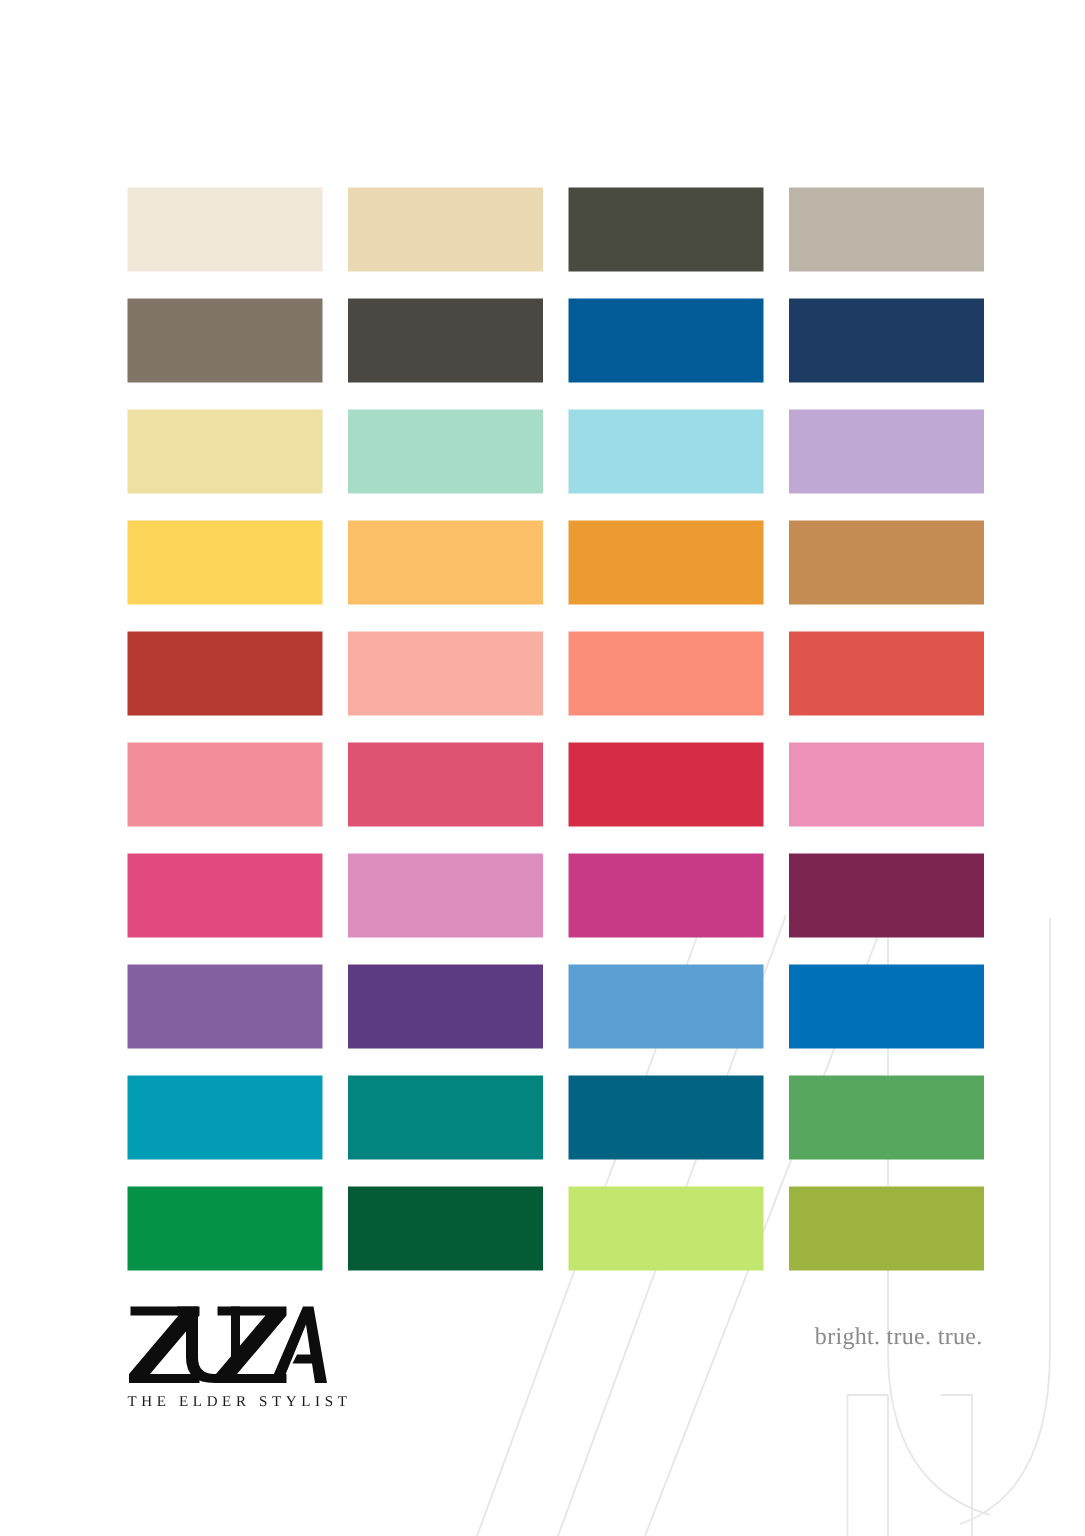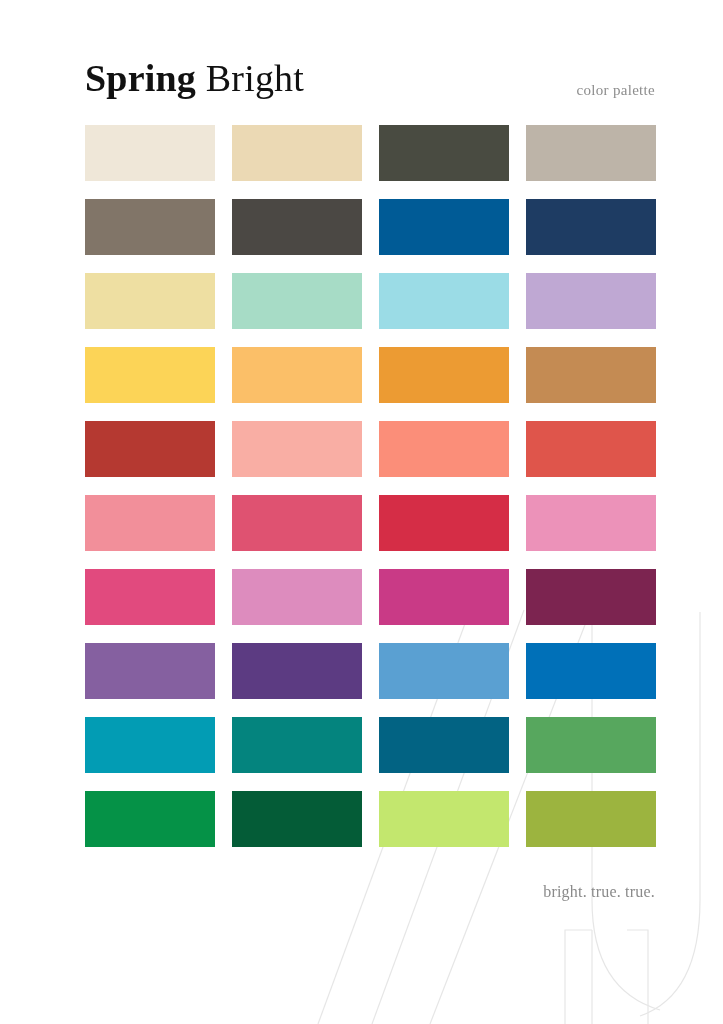--- a/index.html
+++ b/index.html
@@ -136,26 +136,20 @@
       <path d="M372 1024 L524 610"></path>
       <path d="M430 1024 L590 612"></path>
       <path d="M592 612 L592 900 Q592 990 660 1010"></path>
       <path d="M700 612 L700 900 Q700 995 640 1016"></path>
       <path d="M565 1024 L565 930 L592 930"></path>
       <path d="M627 930 L648 930 L648 1024"></path>
       <path d="M592 930 L592 1024"></path>
     </g>
   </svg>
 
-  <div class="header">
-    <div class="title">
-      <span class="t-bold">Spring</span><span>&nbsp;</span><span class="t-reg">Bright</span>
-    </div>
-    <div class="subtitle">color palette</div>
-  </div>
 
   <div class="grid">
       <div class="grid-row">
         <div class="swatch" style="background: rgb(239, 231, 216);"></div>
         <div class="swatch" style="background: rgb(235, 217, 180);"></div>
         <div class="swatch" style="background: rgb(73, 75, 65);"></div>
         <div class="swatch" style="background: rgb(189, 180, 168);"></div>
       </div>
       <div class="grid-row">
         <div class="swatch" style="background: rgb(129, 117, 104);"></div>
@@ -207,16 +201,31 @@
       </div>
       <div class="grid-row">
         <div class="swatch" style="background: rgb(5, 146, 71);"></div>
         <div class="swatch" style="background: rgb(4, 92, 55);"></div>
         <div class="swatch" style="background: rgb(195, 231, 110);"></div>
         <div class="swatch" style="background: rgb(156, 180, 63);"></div>
       </div>
     </div>
 
   <div class="footer">
+    <div class="logo">
+      <svg class="logo-mark" viewBox="0 0 268 112" xmlns="http://www.w3.org/2000/svg">
+        <g fill="#0d0d0d">
+
+          <path d="M4 6 L96 6 L96 18 L30 96 L96 96 L96 108 L2 108 L2 96 L68 18 L4 18 Z"></path>
+
+          <path d="M66 6 L94 6 L94 74 Q94 96 116 96 Q138 96 138 74 L138 6 L150 6 L150 74 Q150 108 116 108 Q78 108 78 74 L78 18 L66 18 Z"></path>
+
+          <path d="M120 6 L212 6 L212 18 L146 96 L212 96 L212 108 L118 108 L118 96 L184 18 L120 18 Z"></path>
+
+          <path d="M206 108 L190 108 L234 6 L248 6 L266 108 L250 108 L246 82 L220 82 L226 70 L244 70 L238 30 Z"></path>
+        </g>
+      </svg>
+      <div class="logo-sub">THE ELDER STYLIST</div>
+    </div>
     <div class="tagline">bright. true. true.</div>
   </div>
 
 </div>
 
 </body></html>

